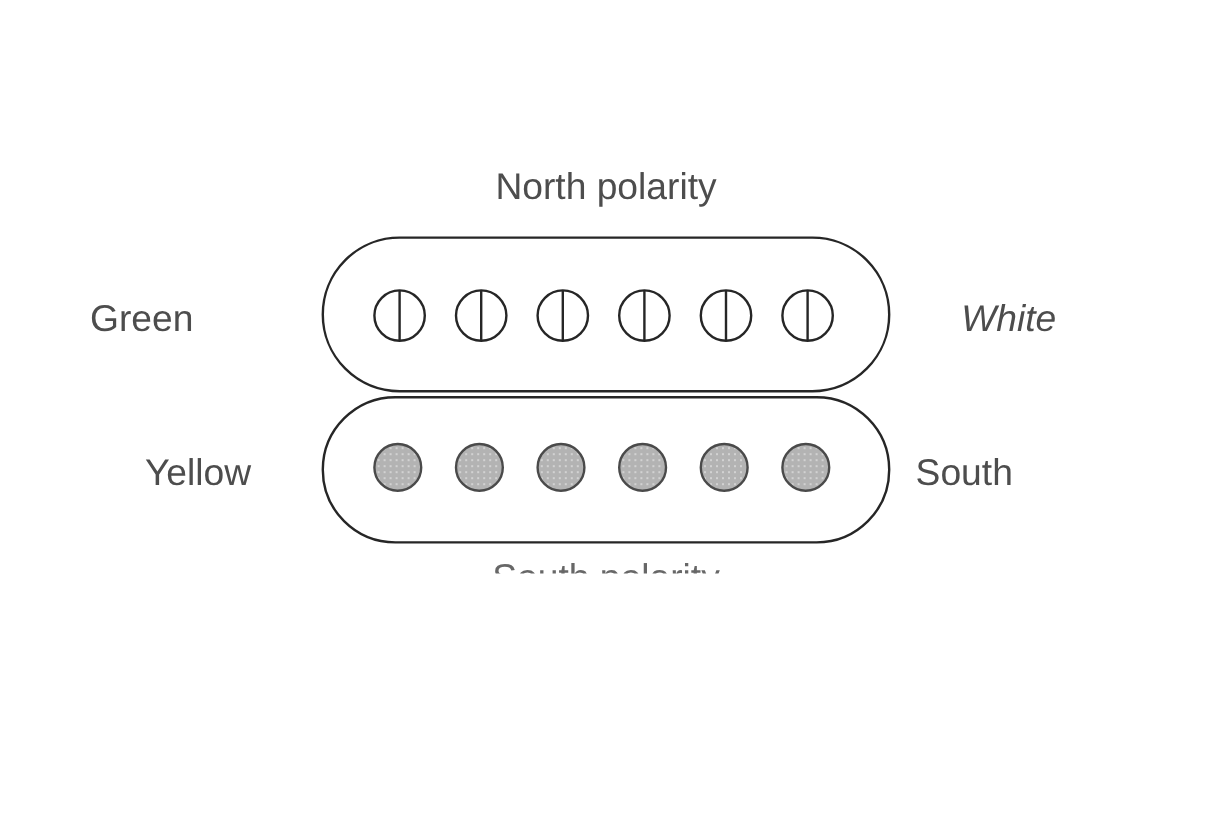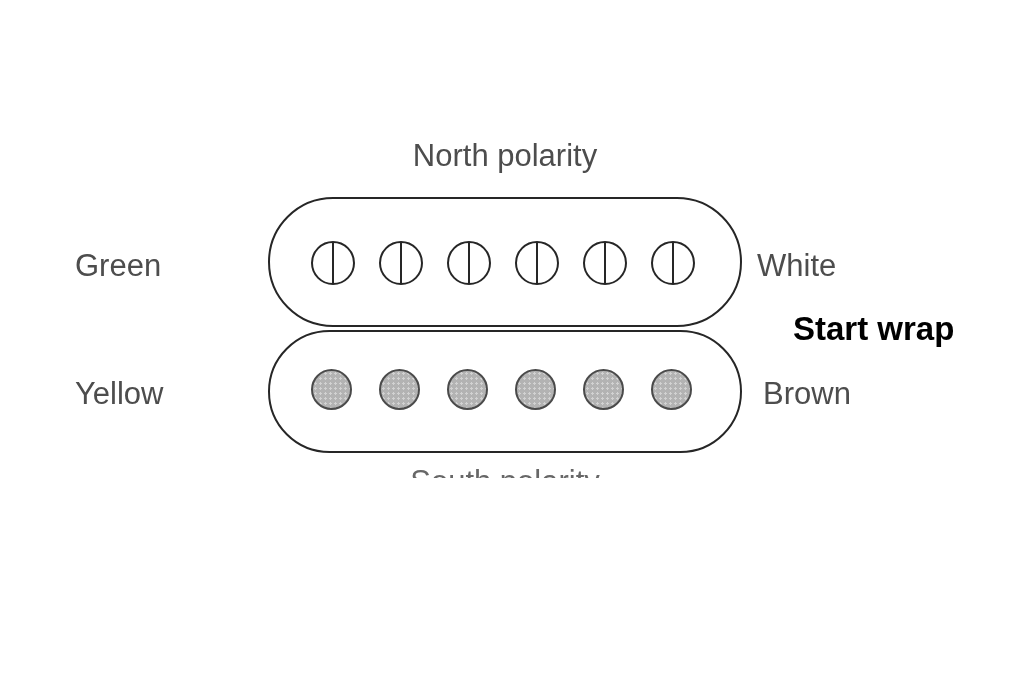--- a/index.html
+++ b/index.html
@@ -71,22 +71,22 @@
     line-height: 1.1;
     white-space: nowrap;
   }
   .lbl.bold {
     color: var(--bold-text, #000000);
     font-weight: 700;
     font-size: 33px;
   }
   .title-north { left: 268px; top: 139px; width: 474px; text-align: center; }
   .wire-green  { left: 75px;  top: 249px; width: 180px; text-align: left; }
-  .wire-white  { left: 757px; top: 249px; }
-  .wire-yellow { left: 75px;  top: 377px; width: 180px; text-align: left; }
+  .wire-white  { left: 801px; top: 249px; font-style: italic; }
+  .wire-yellow { left: 75px;  top: 377px; width: 180px; text-align: center; }
   .wire-brown  { left: 763px; top: 377px; }
   .finish-wrap { left: 46px;  top: 311px; }
   .start-wrap  { left: 793px; top: 311px; }
   .south-clip {
     position: absolute;
     left: 268px; top: 466px;
     width: 474px; height: 12px;
     overflow: hidden;
   }
   .title-south {
@@ -102,25 +102,24 @@
 
 <div class="canvas">
 
   <div class="lbl title-north">North polarity</div>
 
   <div class="lbl wire-green">Green</div>
 
   <div class="lbl wire-white">White</div>
 
 
-  <div class="lbl bold start-wrap">Start wrap</div>
 
   <div class="lbl wire-yellow">Yellow</div>
 
-  <div class="lbl wire-brown">Brown</div>
+  <div class="lbl wire-brown">South</div>
 
   <div class="coil north"></div>
   <div class="coil south"></div>
 
   <div class="poles north" id="north-poles">
       <div class="pole screw"></div>
       <div class="pole screw"></div>
       <div class="pole screw"></div>
       <div class="pole screw"></div>
       <div class="pole screw"></div>

